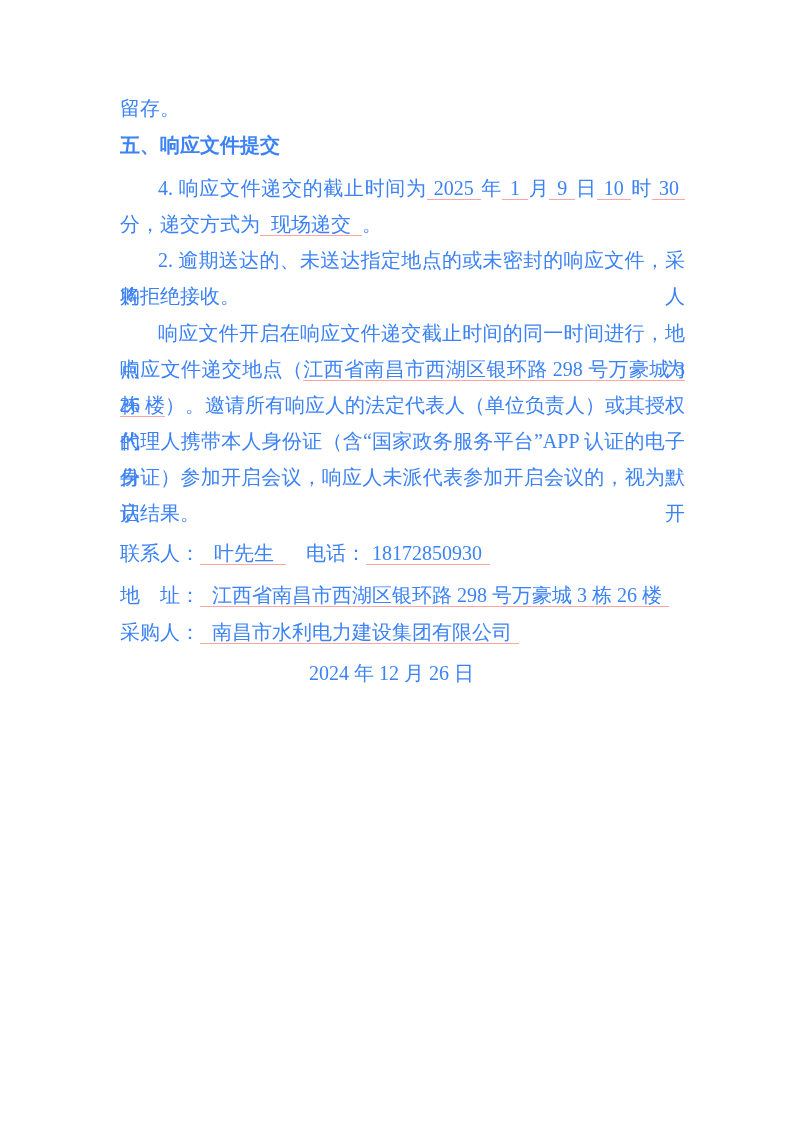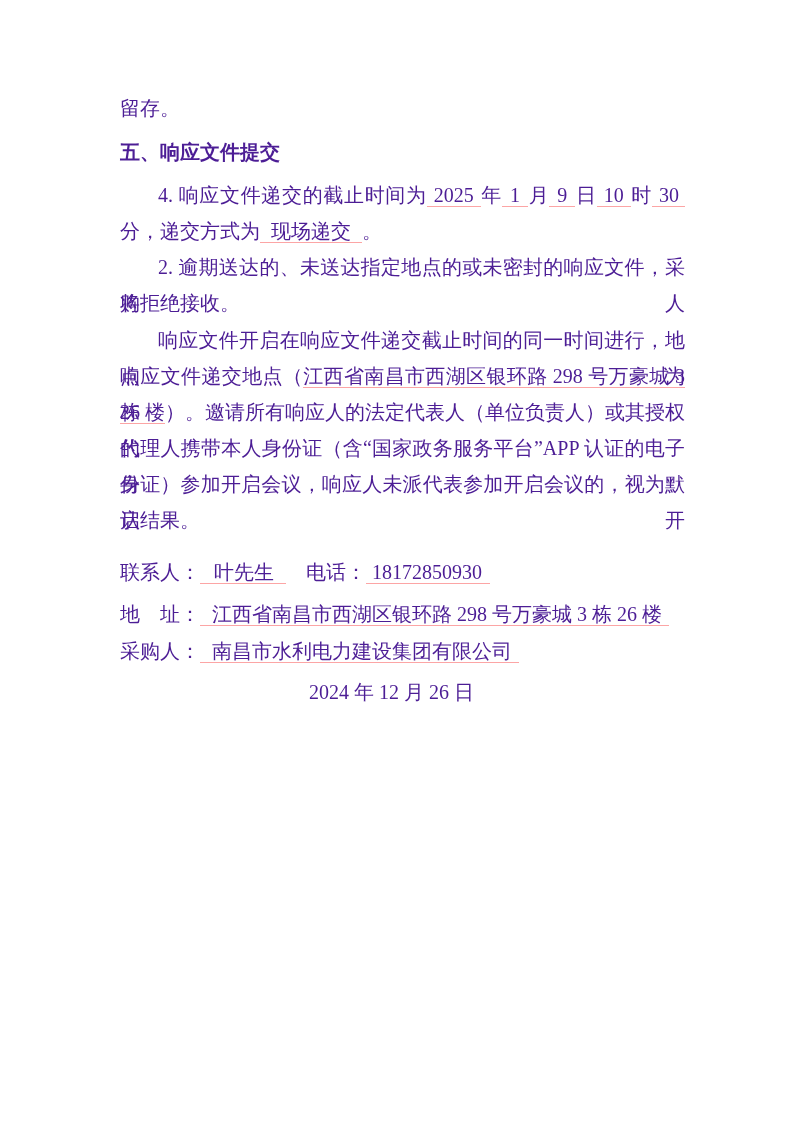--- a/index.html
+++ b/index.html
@@ -1,21 +1,21 @@
 <!DOCTYPE html>
 <html><head>
 <meta charset="utf-8">
 <style>
   html,body{margin:0;padding:0;background:#ffffff;}
   .page{
     position:relative;
     width:761px;height:1131px;
     background:#ffffff;
     font-family:"Liberation Serif","DejaVu Serif",serif;
-    color:#4c1d95;
+    color:#3b82f6;
     overflow:hidden;
     text-decoration:underline;
   }
   .content{
     position:absolute;left:120px;top:0;width:565px;
     display:flex;flex-direction:column;
   }
   .line{font-size:20px;line-height:36px;height:36px;}
   .just{text-align:justify;text-align-last:justify;}
   .indent{text-indent:38px;}
@@ -24,21 +24,21 @@
   .date-line{text-align:center;padding-right:22px;}
 </style>
 </head>
 <body>
 
 <div class="page">
   <div class="content">
 
     <div class="line" style="margin-top:90px"><span>留存。</span></div>
 
-    <div class="line heading" style="margin-top:8px"><span>五、响应文件提交</span></div>
+    <div class="line heading" style="margin-top:1px"><span>五、响应文件提交</span></div>
 
     <div class="line just indent" style="margin-top:7px"><span>4. 响应文件递交的截止时间为</span><span class="u" style="padding:0 7px">2025</span><span>年</span><span class="u" style="padding:0 8px">1</span><span>月</span><span class="u" style="padding:0 8px">9</span><span>日</span><span class="u" style="padding:0 7px">10</span><span>时</span><span class="u" style="padding:0 6px 0 7px">30</span></div>
 
     <div class="line"><span>分，递交方式为</span><span class="u" style="padding:0 11px">现场递交</span><span>。</span></div>
 
     <div class="line just indent"><span>2. 逾期送达的、未送达指定地点的或未密封的响应文件，采购人</span></div>
 
     <div class="line"><span>将拒绝接收。</span></div>
 
 
@@ -48,21 +48,21 @@
 
     <div class="line just"><span class="u">26 楼</span><span>）。邀请所有响应人的法定代表人（单位负责人）或其授权的</span></div>
 
     <div class="line just"><span>代理人携带本人身份证（含“国家政务服务平台”APP 认证的电子身</span></div>
 
     <div class="line just"><span>份证）参加开启会议，响应人未派代表参加开启会议的，视为默认开</span></div>
 
     <div class="line"><span>启结果。</span></div>
 
 
-    <div class="line" style="margin-top:16px"><span>联系人：</span><span class="u" style="padding:0 12px 0 14px">叶先生</span><span style="margin-left:20px">电话：</span><span class="u" style="padding:0 8px 0 6px">18172850930</span></div>
+    <div class="line" style="margin-top:4px"><span>联系人：</span><span class="u" style="padding:0 12px 0 14px">叶先生</span><span style="margin-left:20px">电话：</span><span class="u" style="padding:0 8px 0 6px">18172850930</span></div>
 
     <div class="line" style="margin-top:6px"><span>地　址：</span><span class="u" style="padding:0 7px 0 12px">江西省南昌市西湖区银环路 298 号万豪城 3 栋 26 楼</span></div>
 
     <div class="line" style="margin-top:1px"><span>采购人：</span><span class="u" style="padding:0 7px 0 12px">南昌市水利电力建设集团有限公司</span></div>
 
     <div class="line date-line" style="margin-top:5px"><span>2024 年 12 月 26 日</span></div>
 
   </div>
 </div>
 

